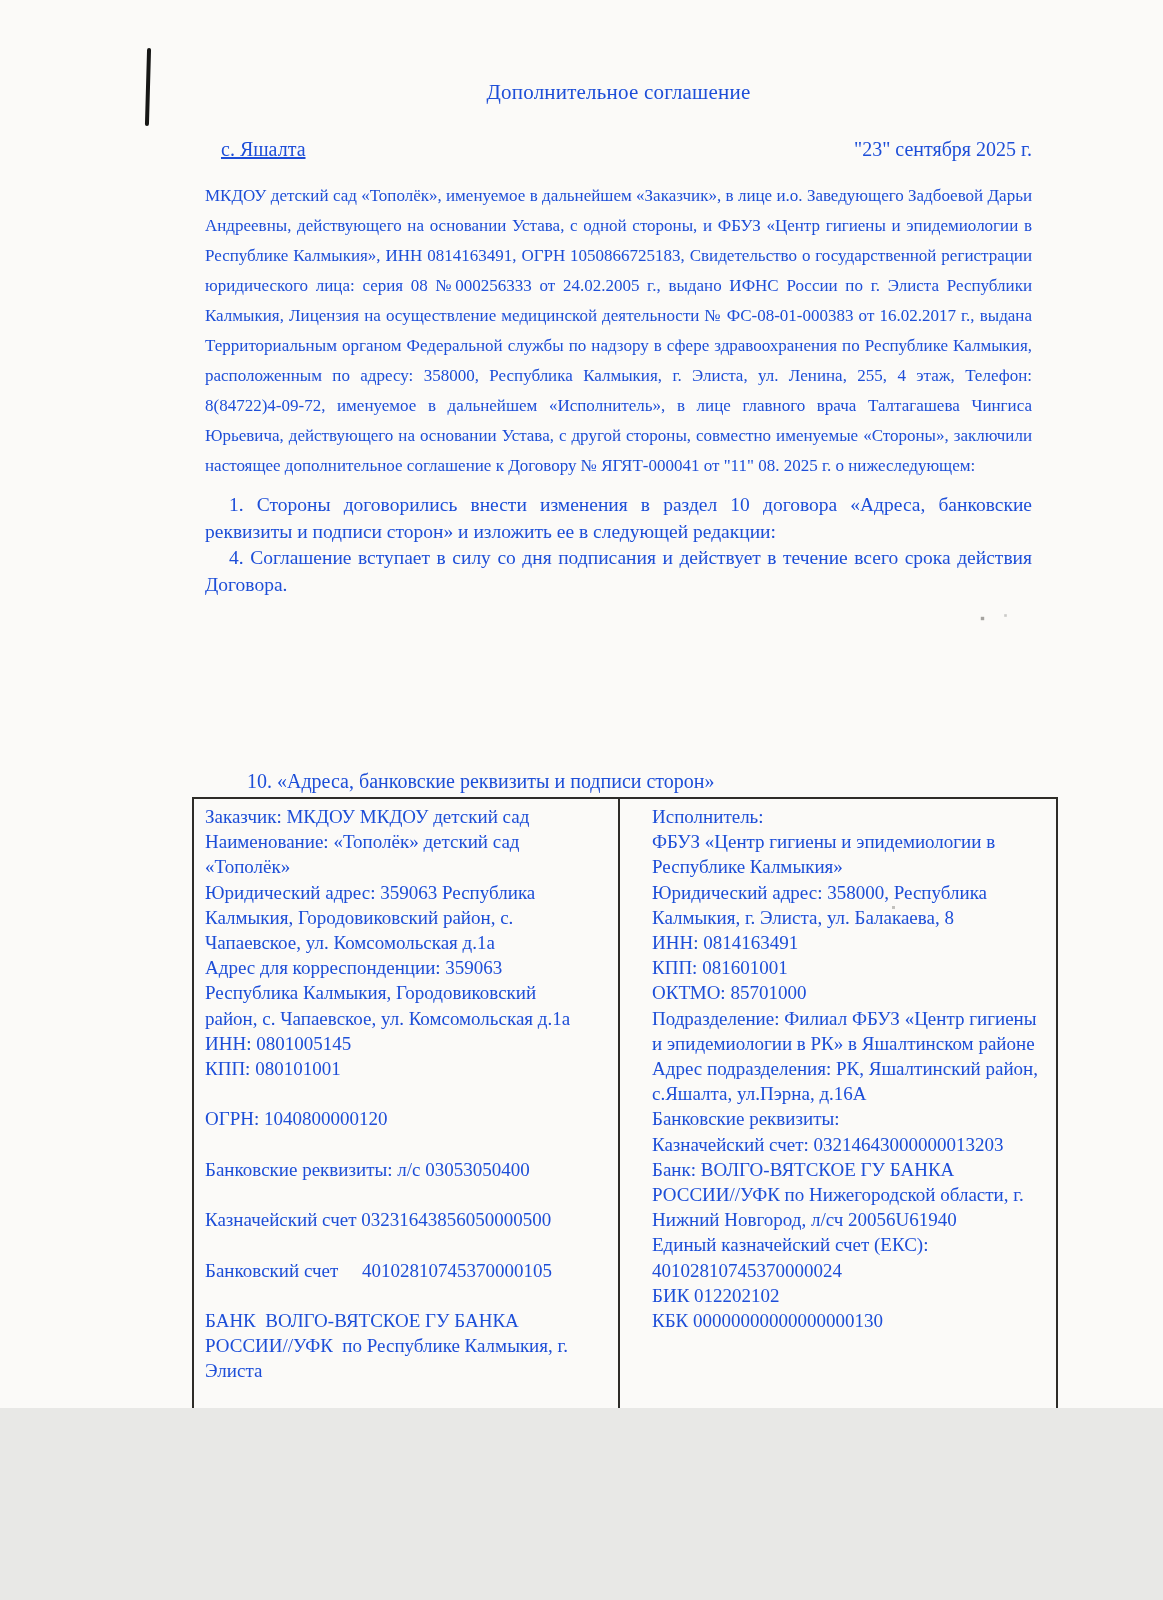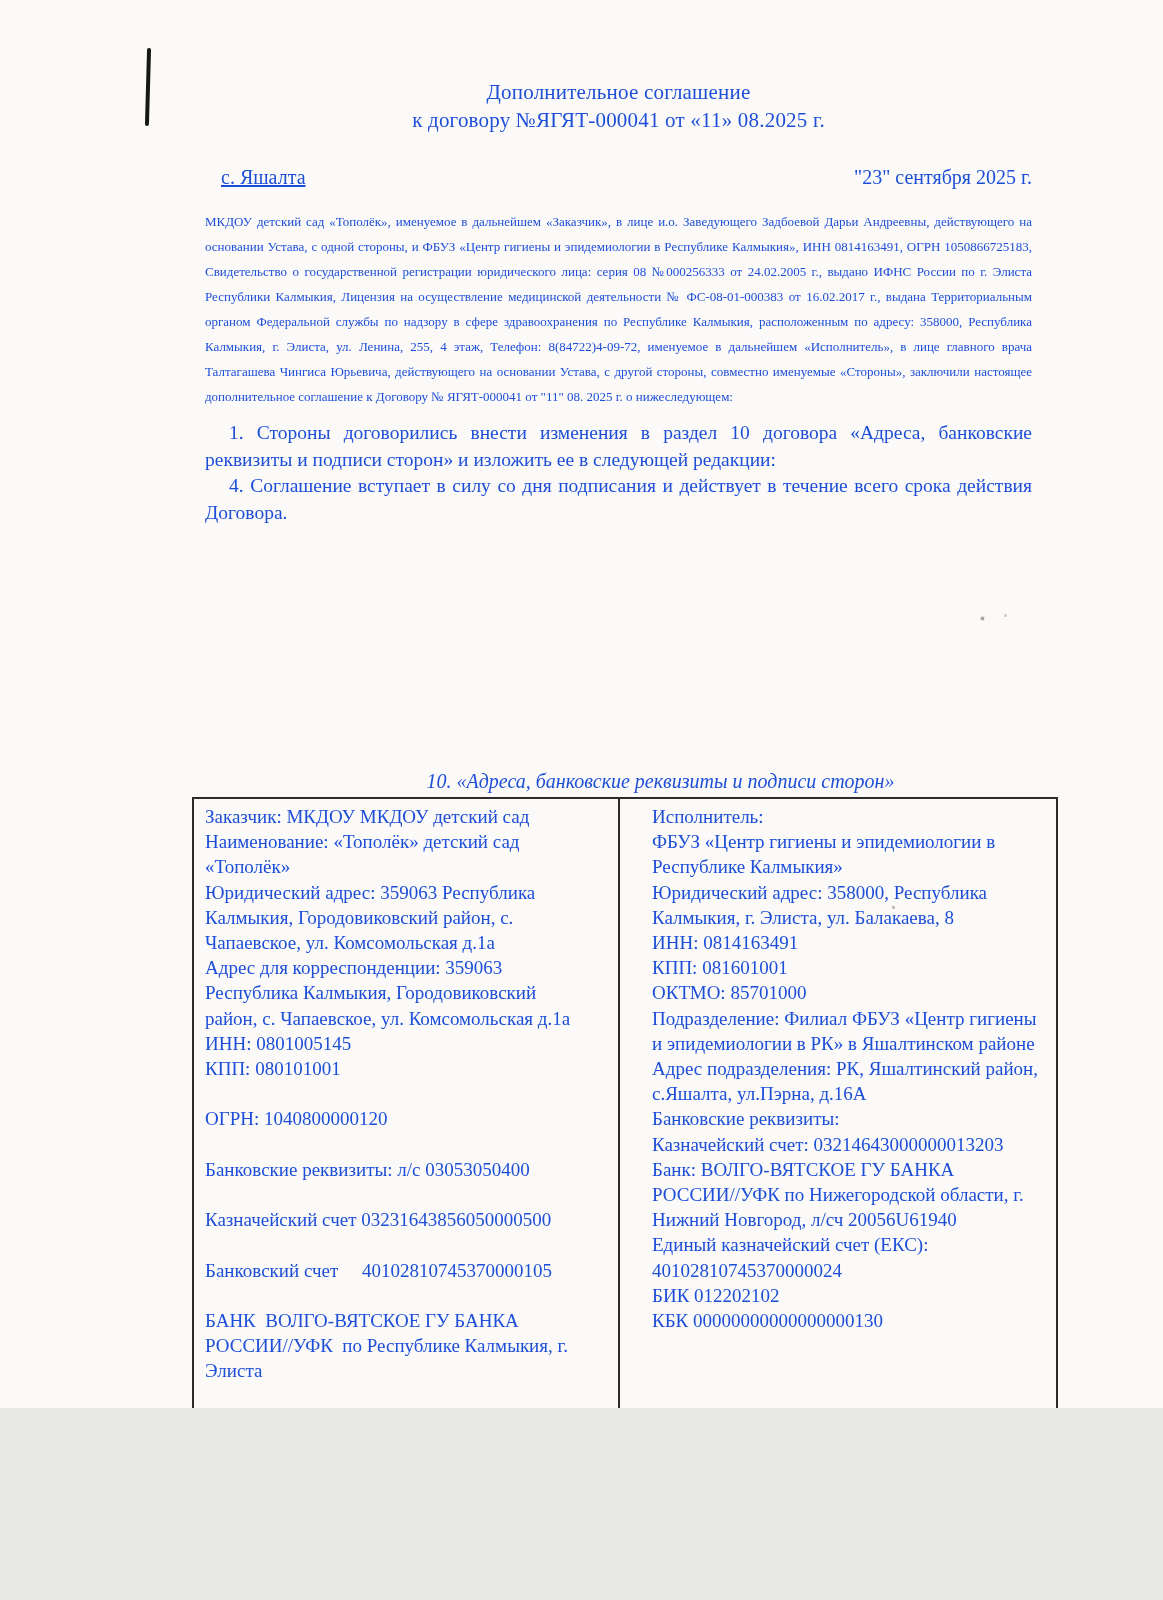--- a/index.html
+++ b/index.html
@@ -21,36 +21,35 @@
     letter-spacing:0.2px;
   }
   .place-date {
     margin-top:32px;
     display:flex; justify-content:space-between;
     font-size:20px;
   }
   .place { padding-left:16px;text-decoration:underline; }
   .preamble {
     margin:20px 0 0 0;
-    font-size:13px; line-height:25px;
+    font-size:17px; line-height:30px;
     text-align:justify;
   }
   .clauses { margin-top:11px; }
   .clause {
     margin:0;
     font-size:19.5px; line-height:26.6px;
     text-align:justify;
     text-indent:24px;
   }
   .section-heading {
     position:absolute; left:205px; top:770px; width:827px;
-    text-align:center;
+    text-align:left;
     font-size:20px;
     transform:translateX(42px);
-    font-style:italic;
   }
   .req-table {
     position:absolute; left:192px; top:797px;
     width:866px; height:651px;
     border:2px solid #2e2c28;
     display:flex;
     box-sizing:border-box;
   }
   .req-cell {
     box-sizing:border-box;
@@ -81,21 +80,20 @@
 </head>
 <body>
 
 <div class="page">
 
   <div class="pen-mark"></div>
   <div class="scan-specks"></div>
 
   <div class="content">
     <div class="title-line">Дополнительное соглашение</div>
-    <div class="title-line">к договору №ЯГЯТ-000041 от «11» 08.2025 г.</div>
 
     <div class="place-date">
       <span class="place">с. Яшалта</span>
       <span class="date">"23" сентября  2025 г.</span>
     </div>
 
     <p class="preamble">МКДОУ детский сад «Тополёк», именуемое в дальнейшем «Заказчик», в лице и.о. Заведующего Задбоевой Дарьи Андреевны, действующего на основании Устава, с одной стороны, и ФБУЗ «Центр гигиены и эпидемиологии в Республике Калмыкия», ИНН 0814163491, ОГРН 1050866725183, Свидетельство о государственной регистрации юридического лица: серия 08 №000256333 от 24.02.2005 г., выдано ИФНС России по г. Элиста Республики Калмыкия, Лицензия на осуществление медицинской деятельности № ФС-08-01-000383 от 16.02.2017 г., выдана Территориальным органом Федеральной службы по надзору в сфере здравоохранения по Республике Калмыкия, расположенным по адресу: 358000, Республика Калмыкия, г. Элиста, ул. Ленина, 255, 4 этаж, Телефон: 8(84722)4-09-72, именуемое в дальнейшем «Исполнитель», в лице главного врача Талтагашева Чингиса Юрьевича, действующего на основании Устава, с другой стороны, совместно именуемые «Стороны», заключили  настоящее дополнительное соглашение к  Договору № ЯГЯТ-000041  от  "11" 08. 2025 г.  о нижеследующем:</p>
 
     <div class="clauses">
       <p class="clause">1.  Стороны договорились внести изменения в раздел 10 договора «Адреса, банковские реквизиты и подписи сторон» и изложить ее в следующей редакции:</p>

